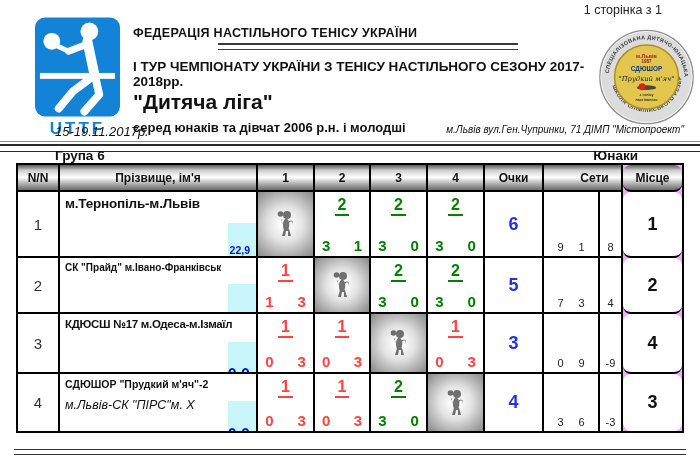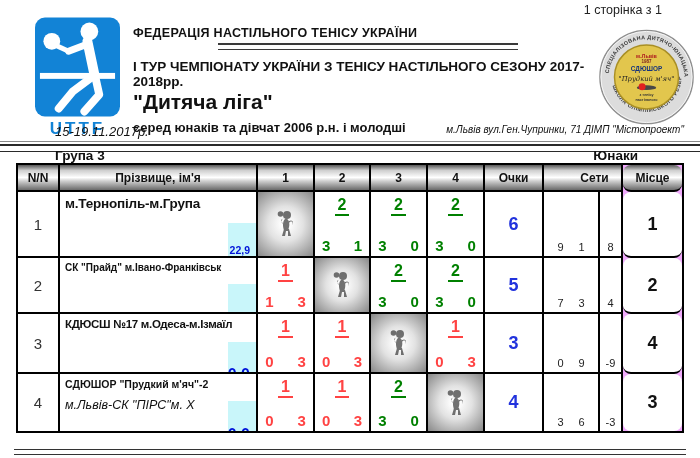--- a/index.html
+++ b/index.html
@@ -109,40 +109,40 @@
     <text x="50" y="70" text-anchor="middle" font-size="3.8" font-weight="bold" fill="#333">з тенісу</text>
     <text x="50" y="75" text-anchor="middle" font-size="3.8" font-weight="bold" fill="#333">настільного</text>
   </svg>
 </div>
 
 <div class="abs dates">15-19.11.2017р.</div>
 <div class="abs venue">м.Львів вул.Ген.Чупринки, 71 ДІМП "Містопроект"</div>
 <div class="abs rule-a"></div>
 <div class="abs rule-b"></div>
 
-<div class="abs group-label">Група 3</div>
+<div class="abs group-label">Група 6</div>
 <div class="abs category-label">Юнаки</div>
 
 <div id="score-table">
 
   <div class="hc">N/N</div>
   <div class="hc">Прізвище, ім'я</div>
   <div class="hc">1</div>
   <div class="hc">2</div>
   <div class="hc">3</div>
   <div class="hc">4</div>
   <div class="hc">Очки</div>
   <div class="hc hc-sets">Сети</div>
   <div class="hc ce">Місце</div>
 
   <div class="cell nn">1</div>
   <div class="cell name-cell">
     <div class="cyan"></div>
     <div class="rating">22,9</div>
-    <div class="nm nm-a">м.Тернопіль-м.Група</div>
+    <div class="nm nm-a">м.Тернопіль-м.Львів</div>
   </div>
   <div class="cell self">
     <svg width="26" height="30" viewBox="0 0 24 30" opacity="0.8">
       <g fill="#4f4f4f">
           <circle cx="13" cy="6" r="4"></circle>
           <circle cx="6.5" cy="5" r="2.8"></circle>
       <path d="M11,8 C7,10 7,14 9,15 L7,11 Z"></path>
       <path d="M12,9 C16,11 16,17 14,21 L10,21 C8,16 9,11 12,9 Z"></path>
       <path d="M10,20 L8,27 L11,27 L12,22 L14,22 L14,27 L17,27 L15,20 Z"></path>
       <path d="M15,12 C19,10 20,14 18,16 C20,13 17,11 15,14 Z"></path>

